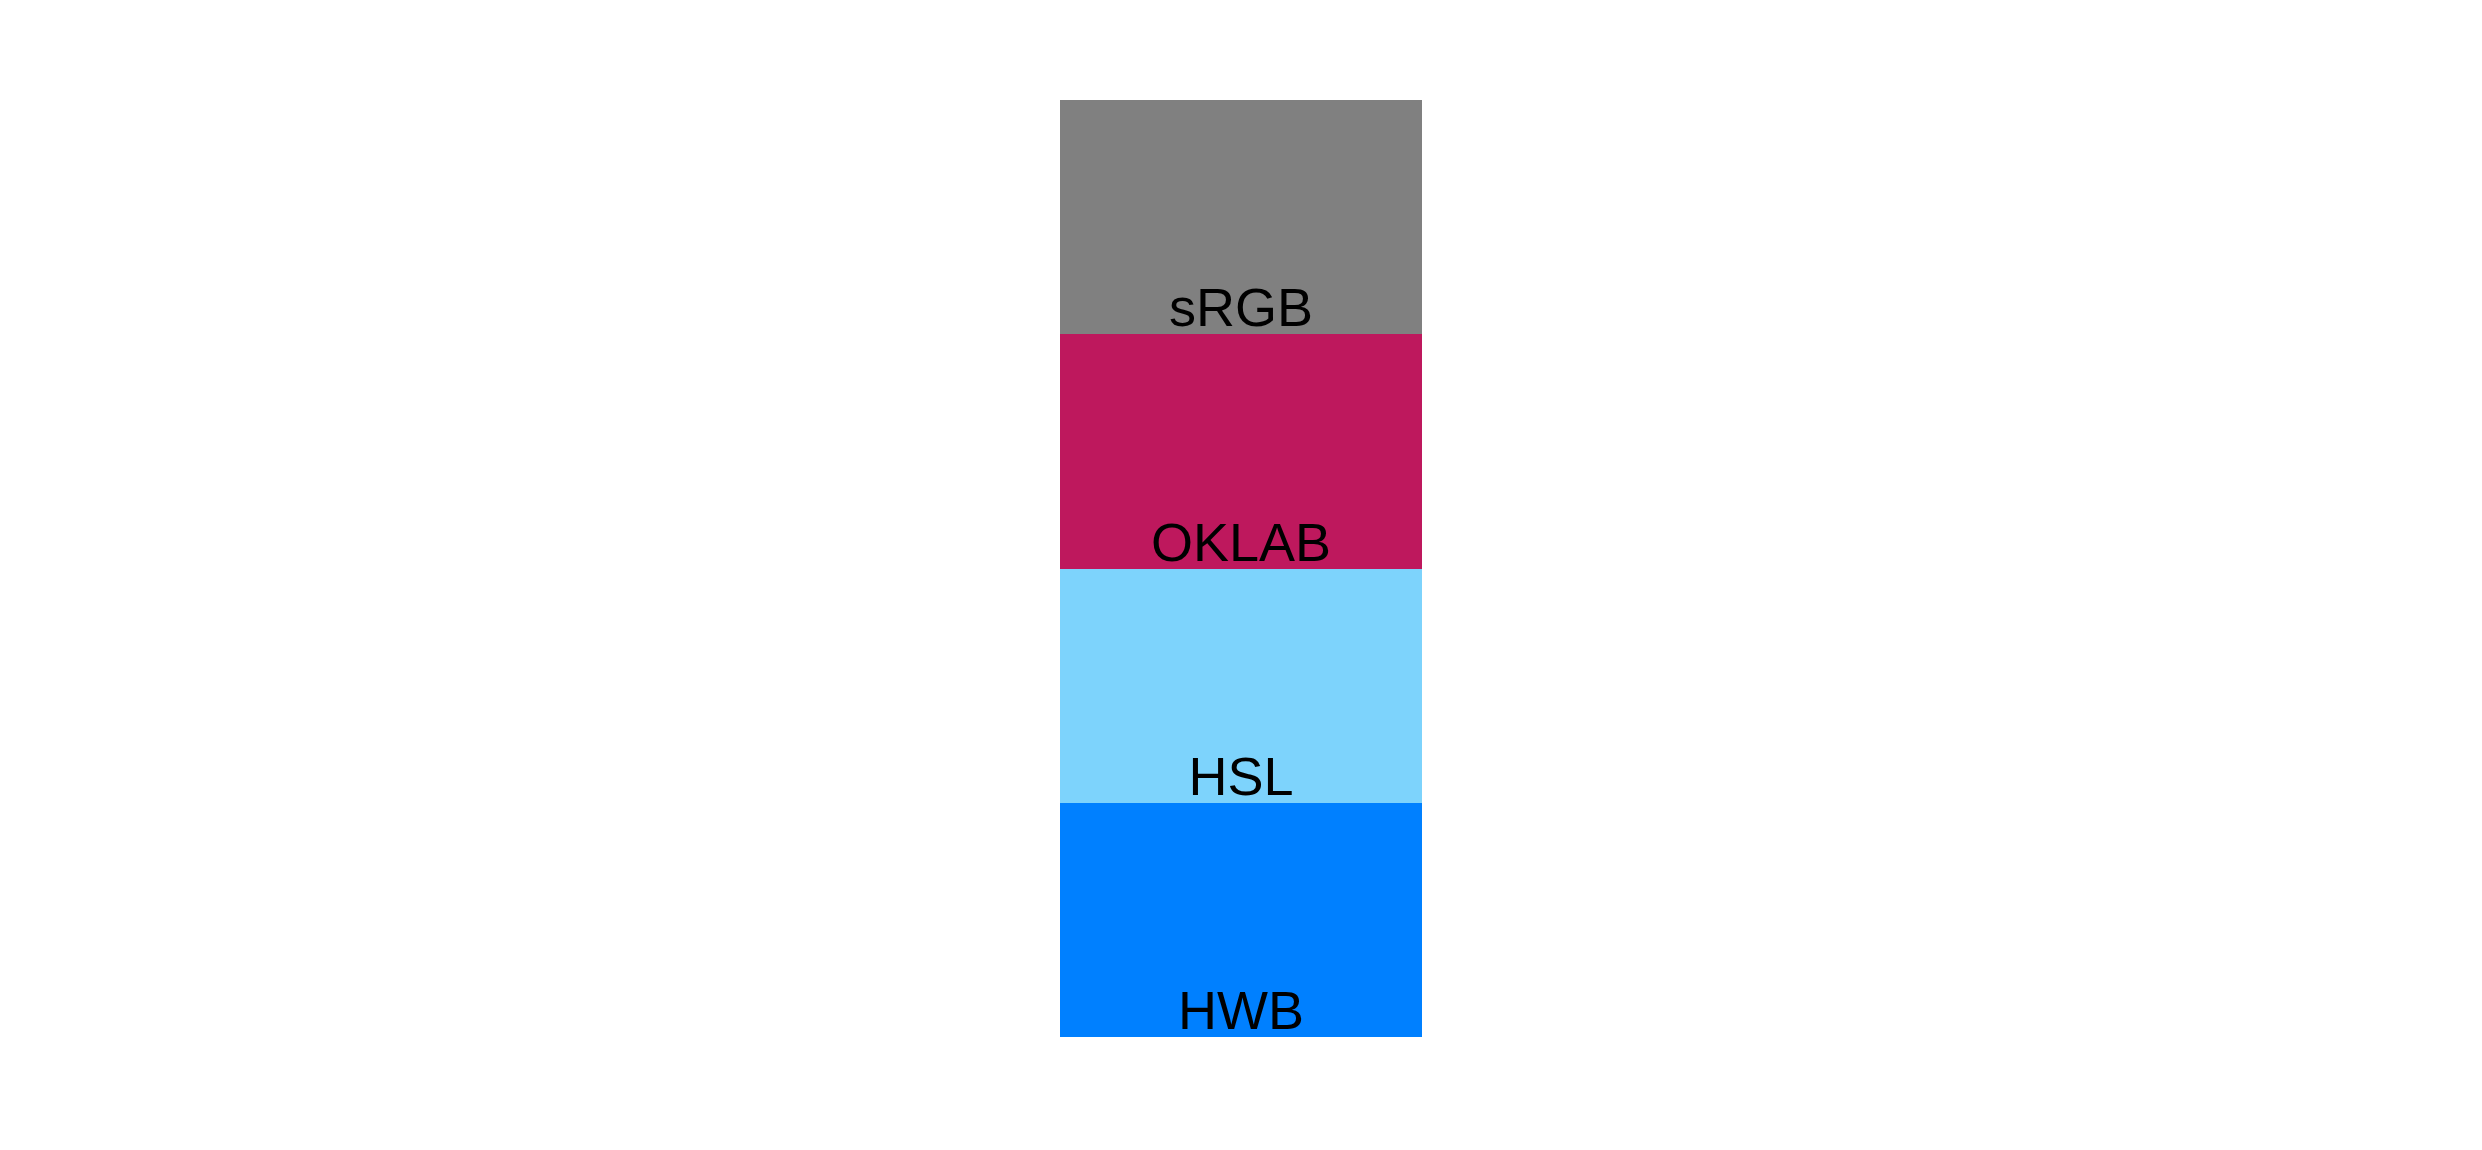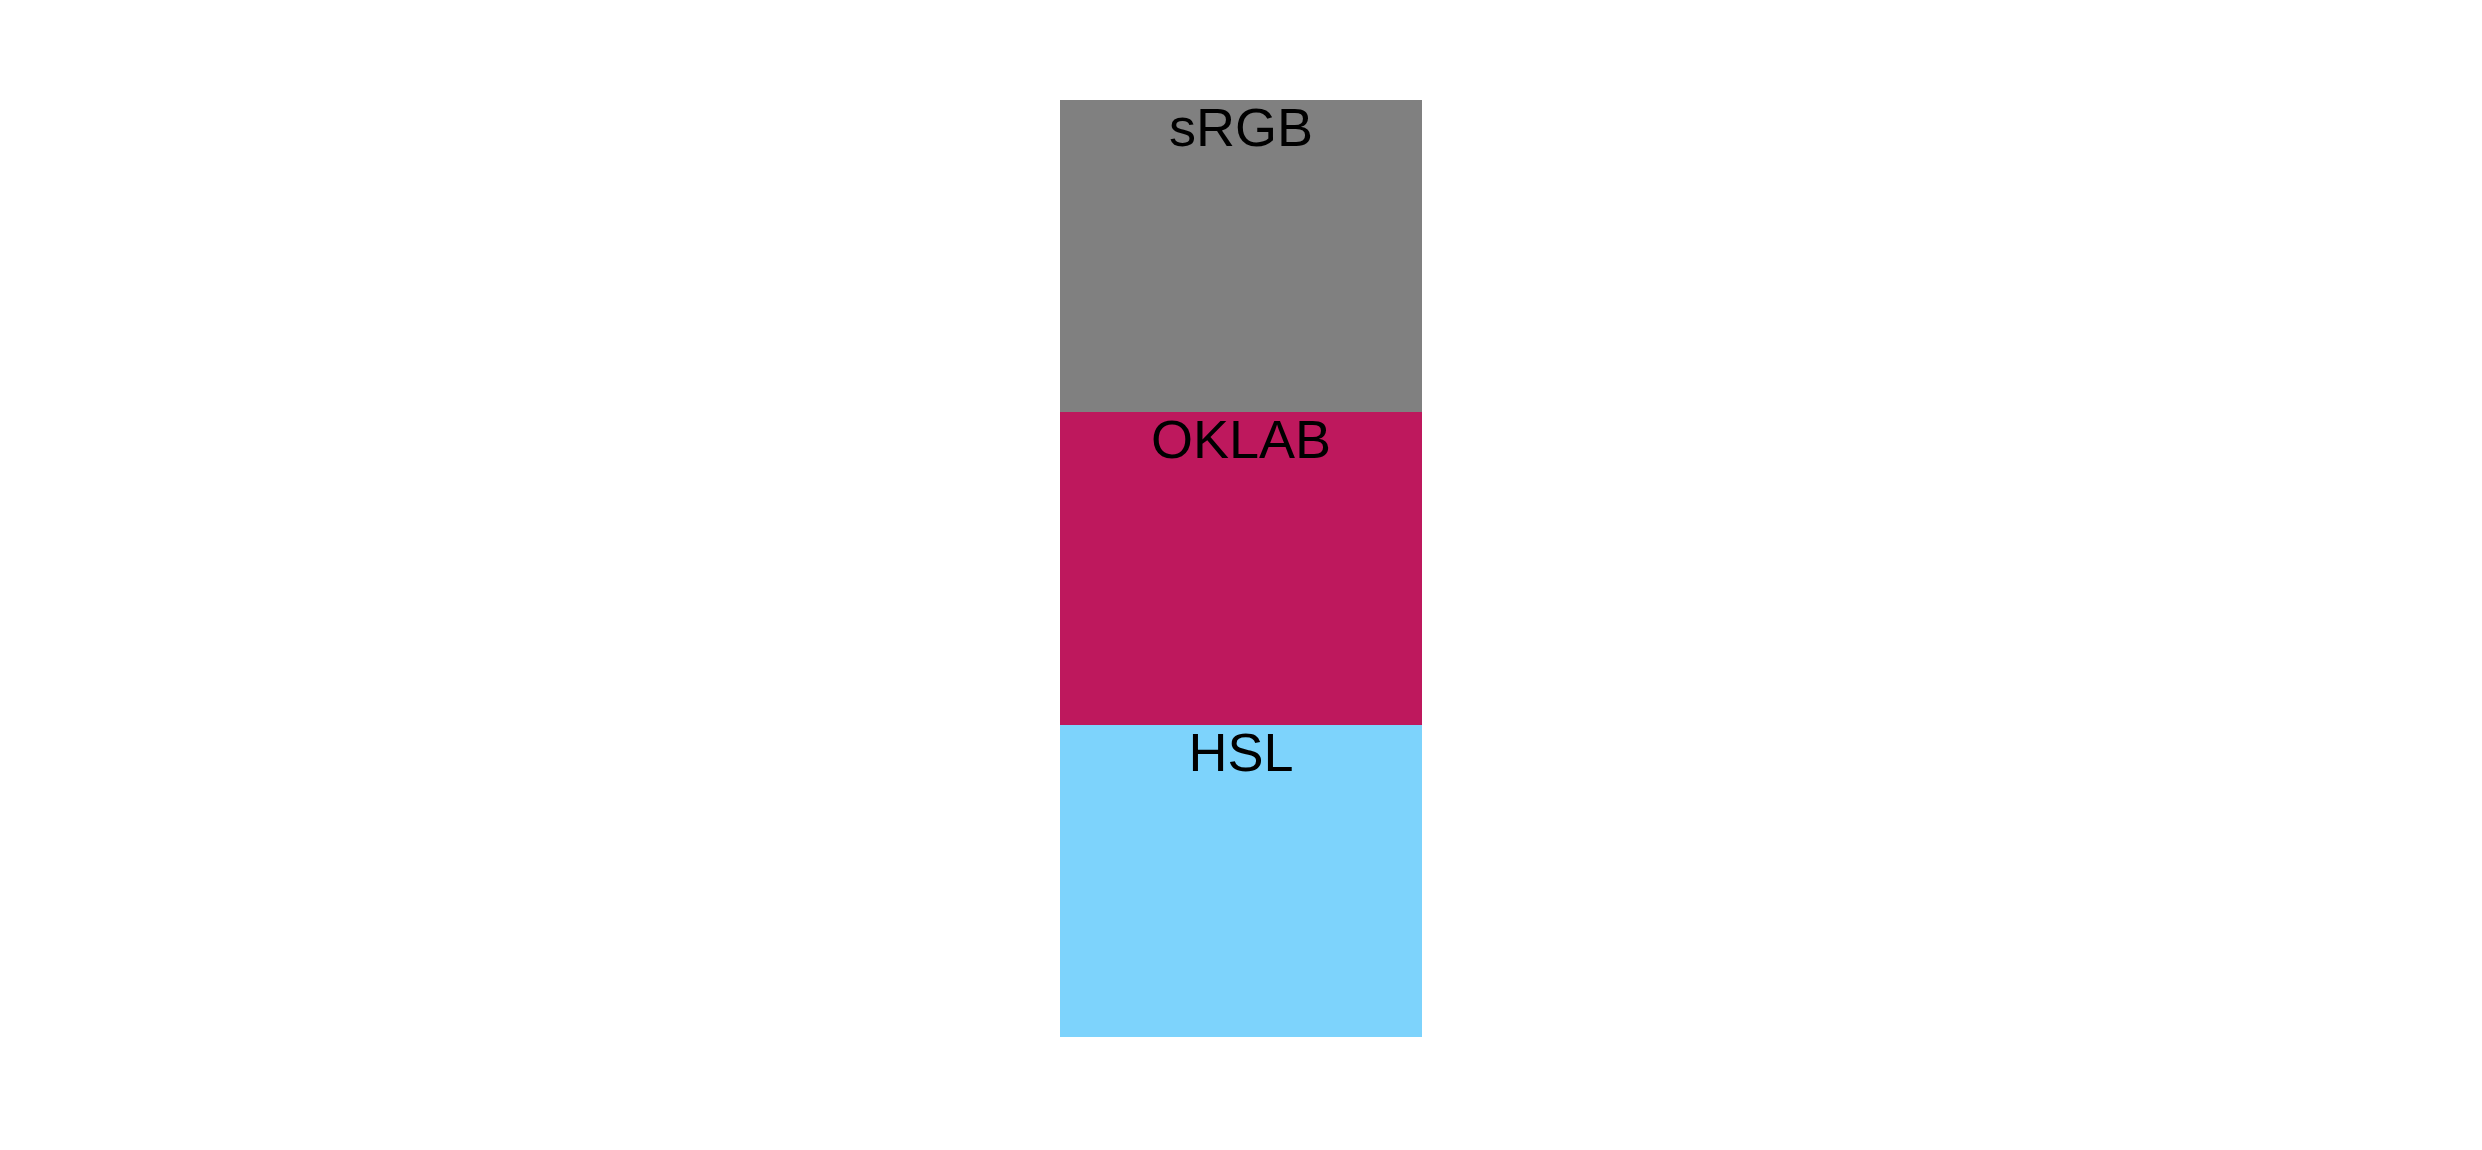--- a/index.html
+++ b/index.html
@@ -22,21 +22,21 @@
     top: 100px;
     width: 362px;
     height: 937px;
     display: flex;
     flex-direction: column;
   }
 
   .swatch {
     flex: 1 1 0;
     display: flex;
-    align-items: flex-start;
+    align-items: flex-end;
     justify-content: center;
     box-sizing: border-box;
   }
 
   .swatch-label {
     font-family: "Liberation Sans", sans-serif;
     font-size: 54px;
     line-height: 1;
     font-weight: 400;
     color: #000000;
@@ -55,14 +55,17 @@
   </div>
 
   <div class="swatch" style="background-color: #be185d;">
     <span class="swatch-label">OKLAB</span>
   </div>
 
   <div class="swatch" style="background-color: #7dd3fc;">
     <span class="swatch-label">HSL</span>
   </div>
 
+  <div class="swatch" style="background-color: rgb(0, 128, 255);">
+    <span class="swatch-label">HWB</span>
+  </div>
 
 </div>
 
 </body></html>

